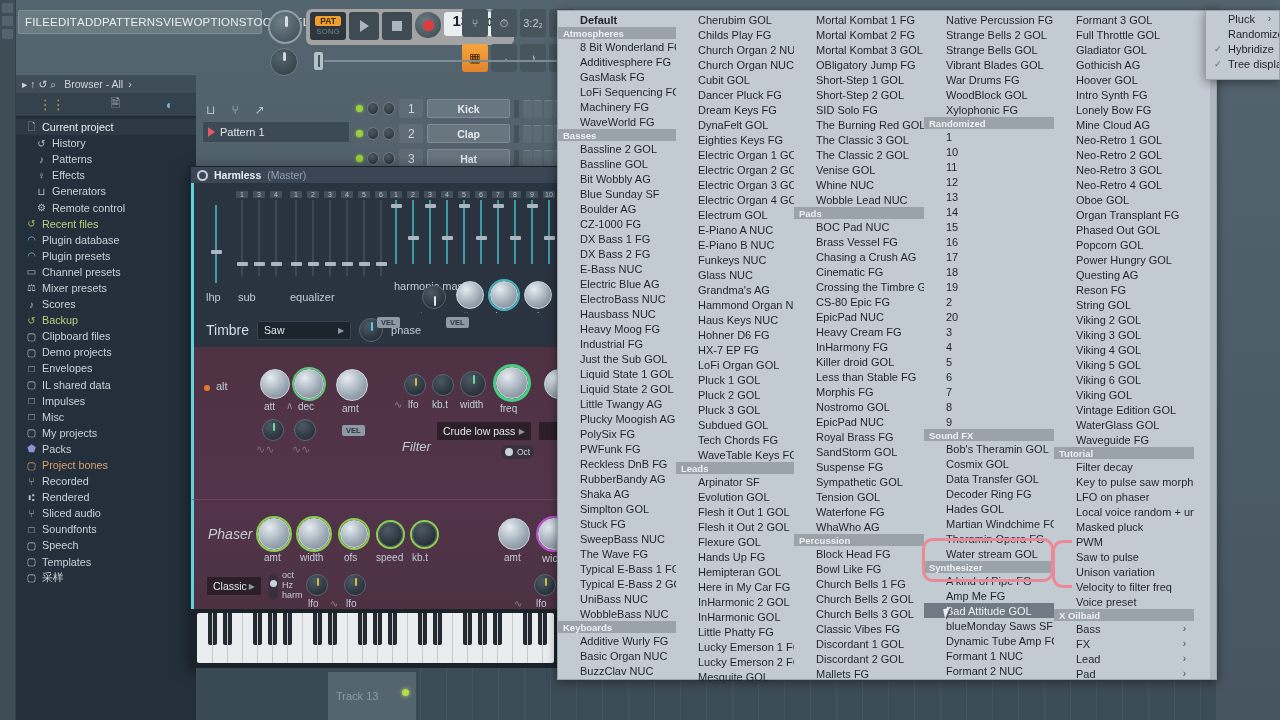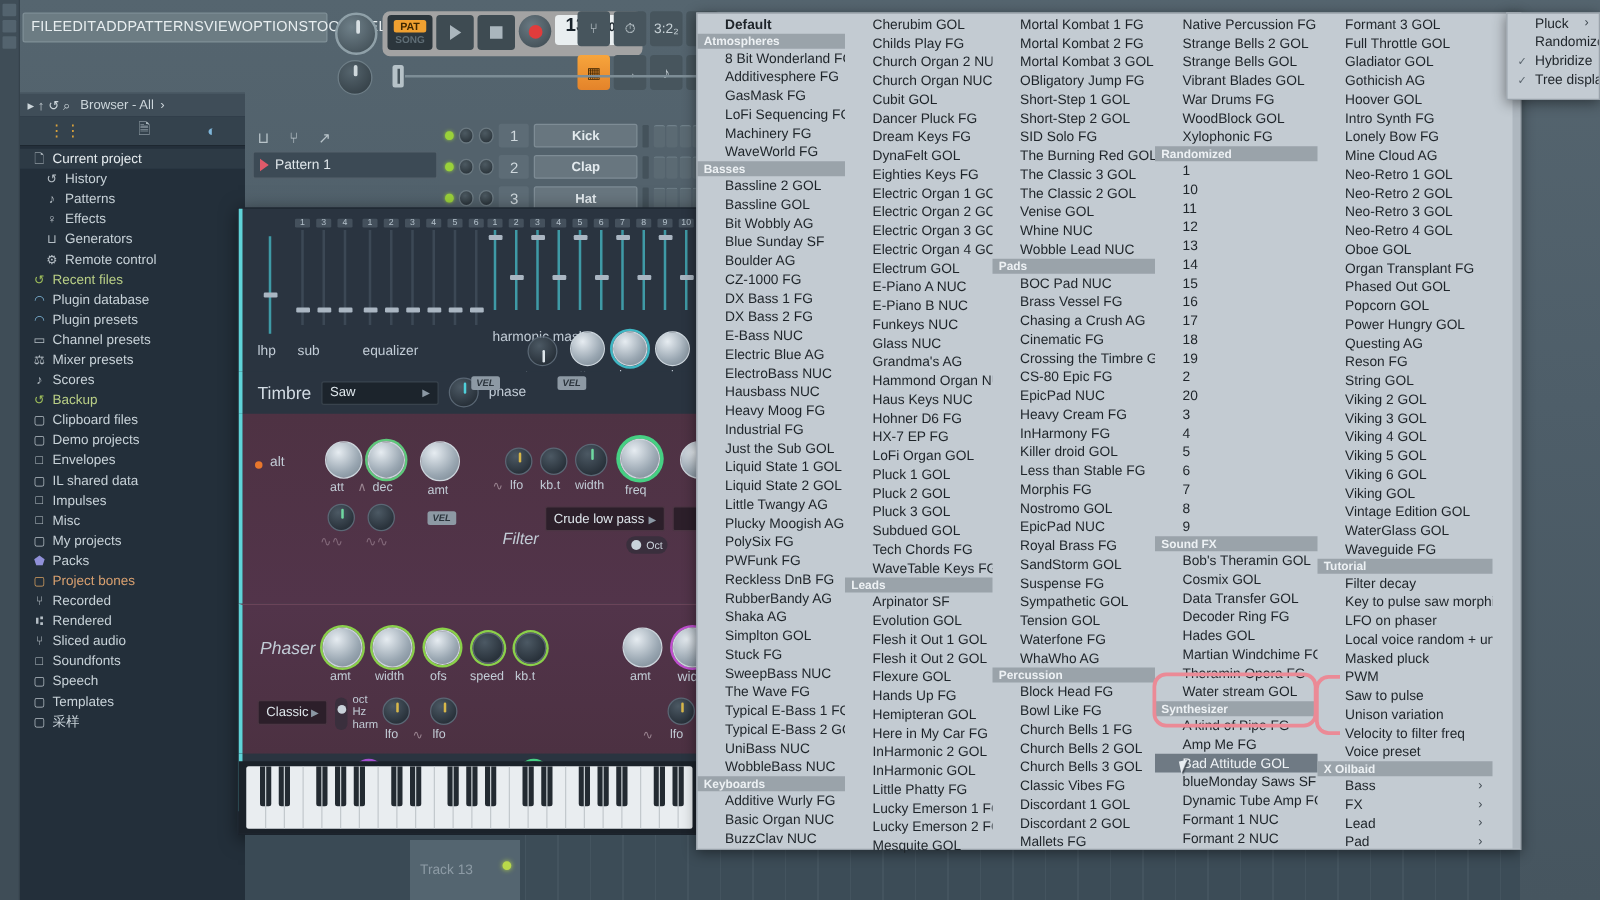--- a/index.html
+++ b/index.html
@@ -178,21 +178,21 @@
 
   .sec-osc { position:relative; height:152px;
     background:linear-gradient(180deg,#4e3243 0%,#52344a 100%);
     border-left:3px solid #5fd3d8; }
   .sec-phaser { position:relative; height:120px;
     background:linear-gradient(180deg,#52344a 0%,#4c3142 100%);
     border-left:3px solid #5fd3d8; border-top:1px solid #6a4459; }
   .sec-fx { position:relative; height:46px; background:#2a3440;
     border-left:3px solid #5fd3d8; }
   .vel { position:absolute; background:#8d99a4; color:#2b343c; font-size:7.5px;
-    font-weight:bold; padding:1px 4px; border-radius:2px;font-style:italic; }
+    font-weight:bold; padding:1px 4px; border-radius:2px; }
   .oct-toggle { position:absolute; background:#3a2f3d; border-radius:8px;
     height:14px; display:flex; align-items:center; padding:0 4px; gap:4px; }
   .oct-toggle .dot { width:8px;height:8px;border-radius:50%;background:#c9d2da; }
   .oct-toggle .tx { color:#cbd3db; font-size:8.5px; }
 
   .keyboard { position:absolute; left:0; bottom:0; width:369px; height:58px;
     background:#1b222a; padding:4px 6px; }
   .kb-inner { position:relative; width:100%; height:100%;
     background:#e9edf0; border-radius:2px; overflow:hidden; }
   .bk { position:absolute; top:0; width:9px; height:32px; background:#232a31;
@@ -490,20 +490,25 @@
         <span class="steps">
           <span class="step"></span>
           <span class="step"></span>
           <span class="step"></span>
           <span class="step"></span>
         </span>
       </div>
     </div>
 
   <div class="harm">
+    <div class="harm-title">
+      <span class="gear"></span>
+      <span class="t1">Harmless</span>
+      <span class="t2">(Master)</span>
+    </div>
 
     <div class="harm-top">
 
       <div class="faderbank" style="left:16px; top:22px;">
         <div class="fb-col">
           <div class="fb-track" style="height:78px;background:#3f9aa6;">
             <div class="fb-cap" style="top:45px;"></div>
           </div>
         </div>
       </div>

